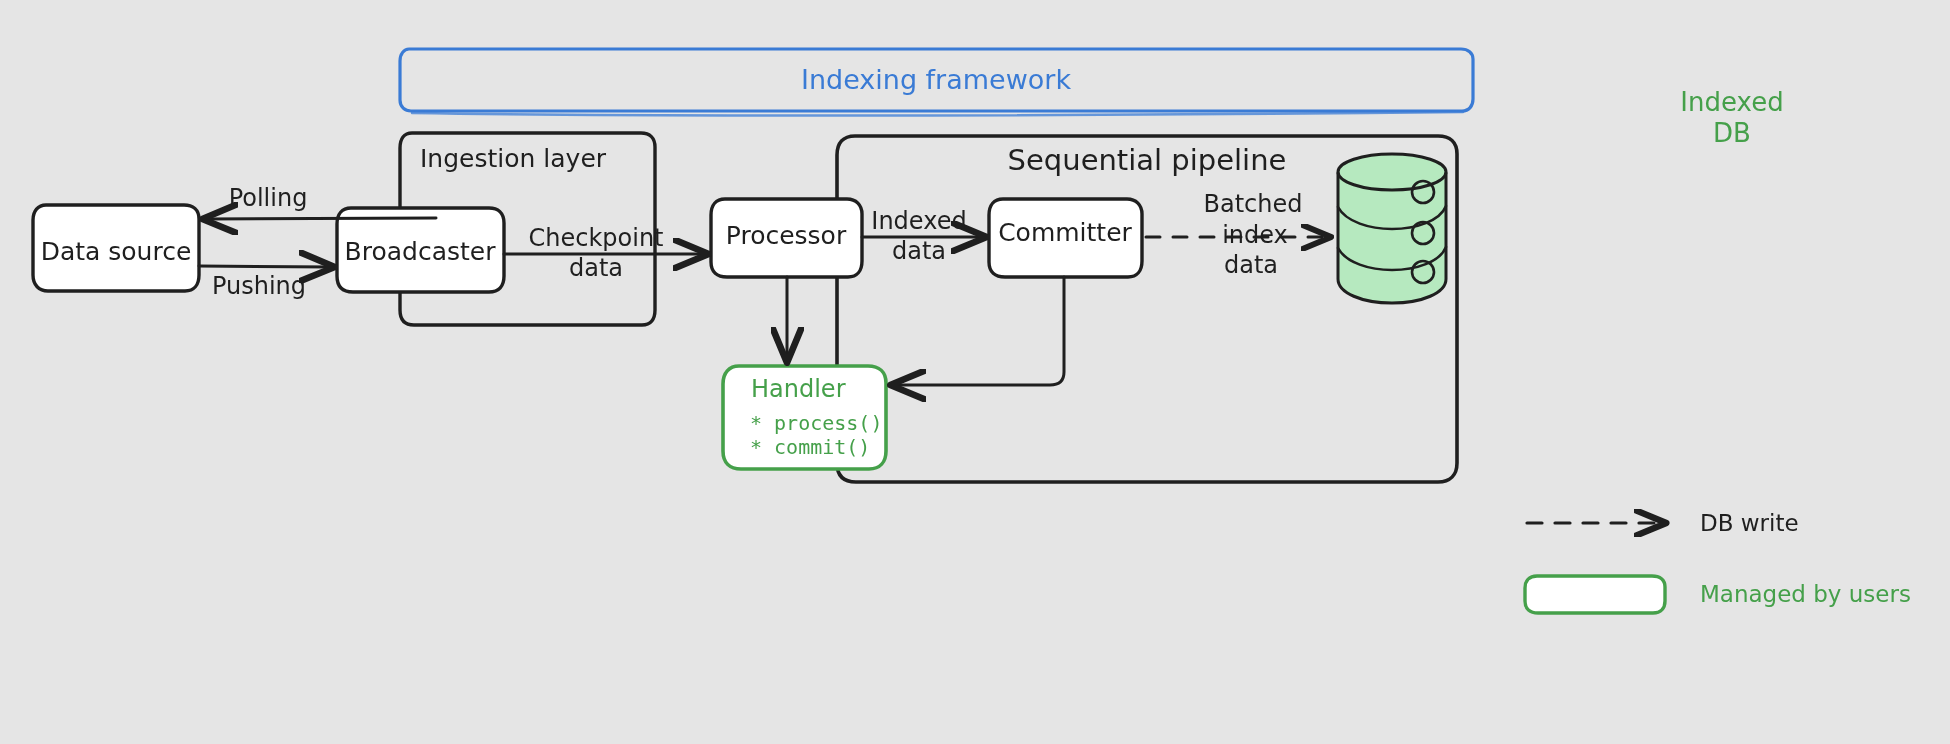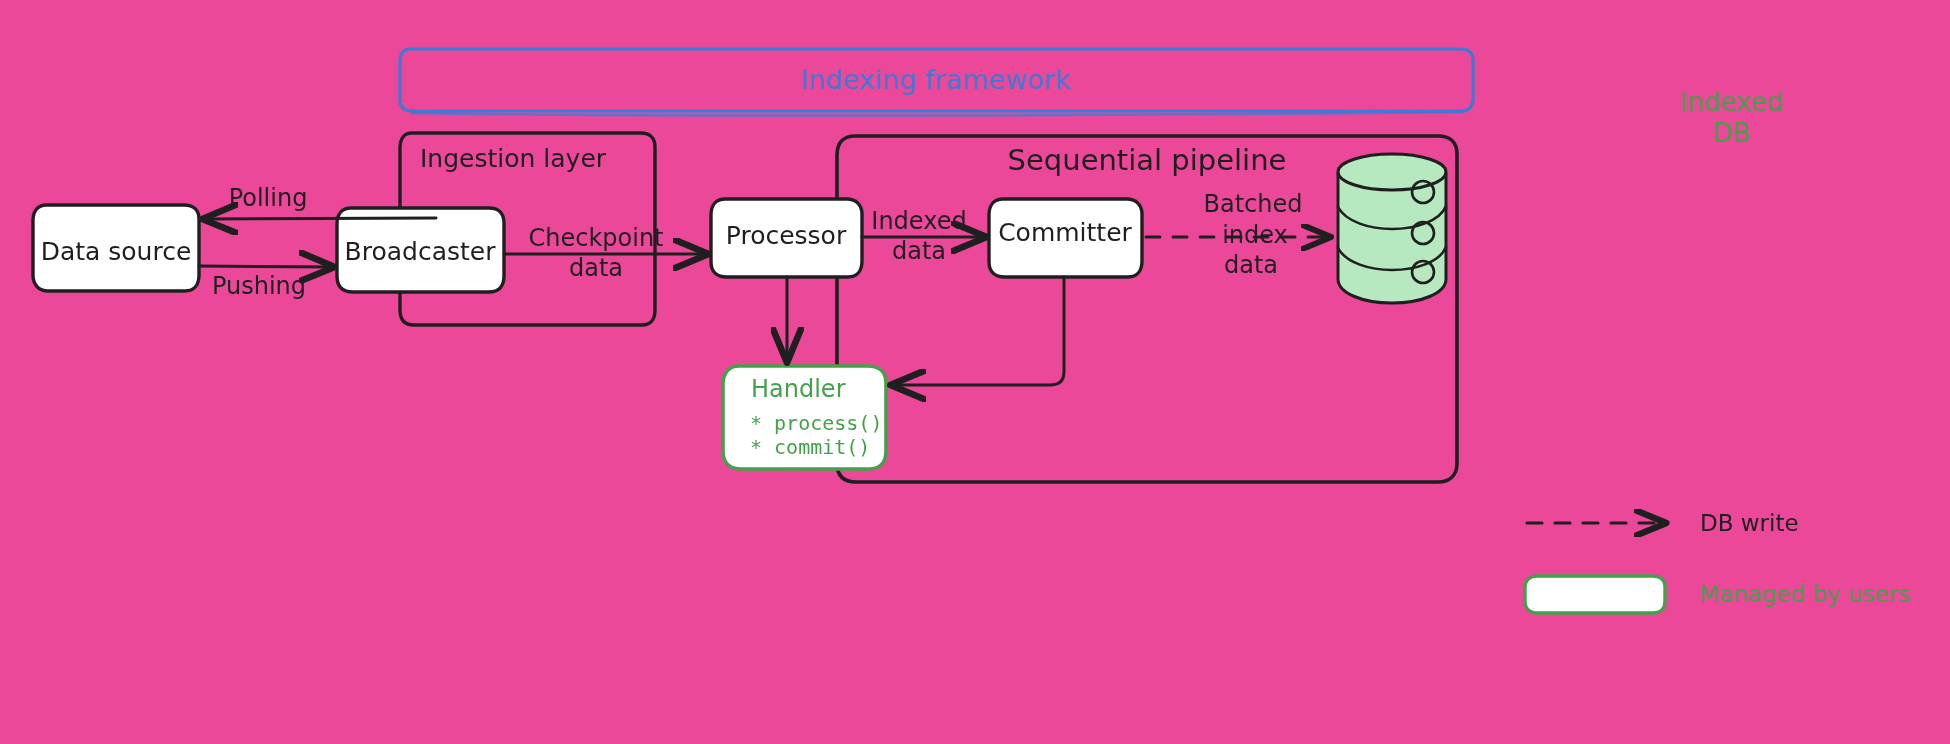--- a/index.html
+++ b/index.html
@@ -10,21 +10,21 @@
   body {
     width: 1950px;
     height: 744px;
     overflow: hidden;
     font-family: "DejaVu Sans", sans-serif;
   }
   #diagram-root {
     position: relative;
     width: 1950px;
     height: 744px;
-    background: #ec4899;
+    background: #e5e5e5;
   }
   svg.canvas {
     position: absolute;
     top: 0;
     left: 0;
     width: 1950px;
     height: 744px;
   }
   .hand {
     font-family: "DejaVu Sans", sans-serif;

